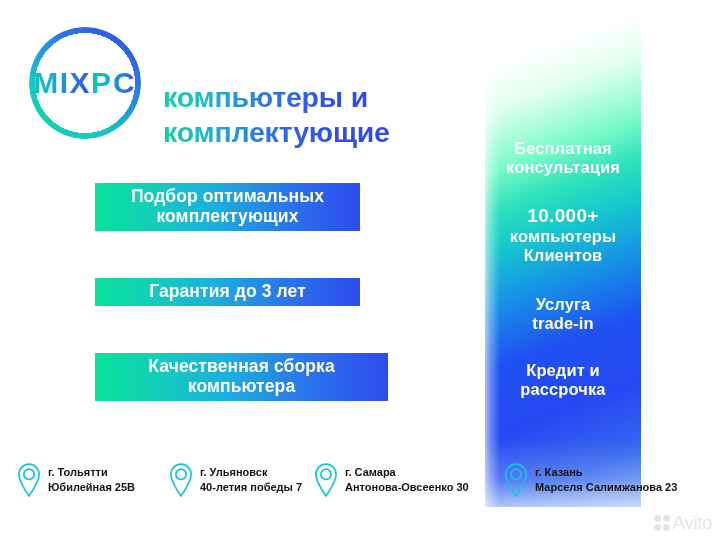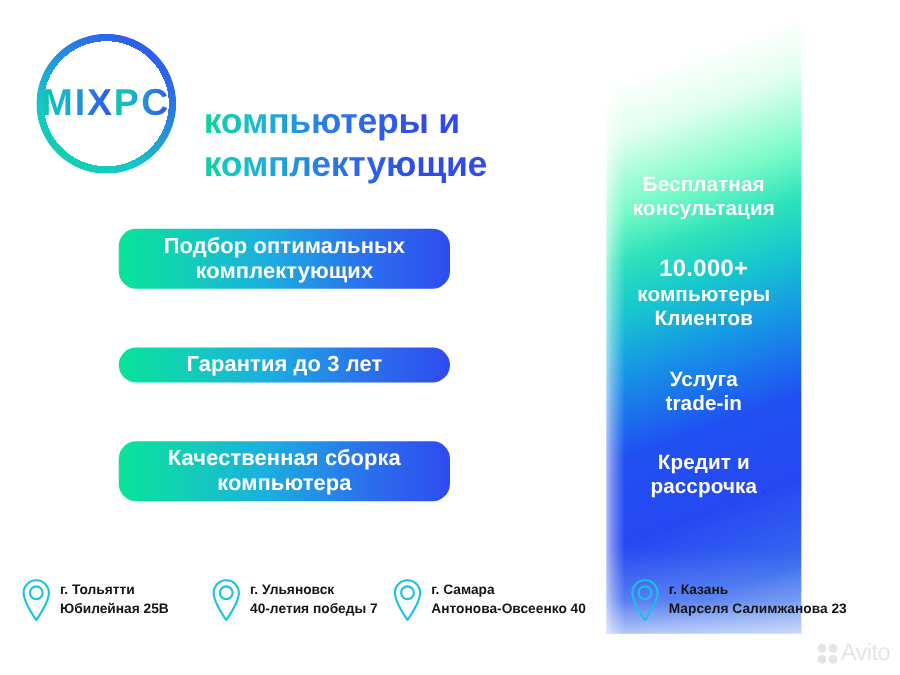--- a/index.html
+++ b/index.html
@@ -149,25 +149,24 @@
     color: #ffffff;
     font-weight: bold;
     display: flex;
     align-items: center;
     justify-content: center;
     text-align: center;
     line-height: 1.14;
     letter-spacing: 0.1px;
     box-sizing: border-box;
     padding: 0 0;
-    border-radius: 14px;
   }
   .banner-1 { top: 183px; width: 265px; height: 48px; font-size: 17.5px; }
   .banner-2 { top: 278px; width: 265px; height: 28px; font-size: 17.5px; }
-  .banner-3 { top: 353px; width: 265px; height: 48px; font-size: 17.5px; }
+  .banner-3 { top: 353px; width: 293px; height: 48px; font-size: 17.5px; }
 
   
   .addr {
     position: absolute;
     display: flex;
     align-items: center;
     gap: 6px;
   }
   .addr-text {
     font-size: 11px;
@@ -266,21 +265,21 @@
     </div>
   </div>
 
   <div class="addr addr-3">
     <svg class="pin" viewBox="0 0 26 36">
       <path d="M13 2.2c-5.6 0-10.1 4.5-10.1 10.1 0 7.3 9.2 20.5 10.1 21.6 0.9-1.1 10.1-14.3 10.1-21.6 0-5.6-4.5-10.1-10.1-10.1z" fill="none" stroke="#18c3e0" stroke-width="1.7"></path>
       <circle cx="13" cy="12.2" r="5.1" fill="none" stroke="#18c3e0" stroke-width="1.7"></circle>
     </svg>
     <div class="addr-text">
       <span class="addr-city">г. Самара</span>
-      <span class="addr-street">Антонова-Овсеенко 40</span>
+      <span class="addr-street">Антонова-Овсеенко 30</span>
     </div>
   </div>
 
   <div class="addr addr-4">
     <svg class="pin" viewBox="0 0 26 36">
       <path d="M13 2.2c-5.6 0-10.1 4.5-10.1 10.1 0 7.3 9.2 20.5 10.1 21.6 0.9-1.1 10.1-14.3 10.1-21.6 0-5.6-4.5-10.1-10.1-10.1z" fill="none" stroke="#18c3e0" stroke-width="1.7"></path>
       <circle cx="13" cy="12.2" r="5.1" fill="none" stroke="#18c3e0" stroke-width="1.7"></circle>
     </svg>
     <div class="addr-text">
       <span class="addr-city">г. Казань</span>

